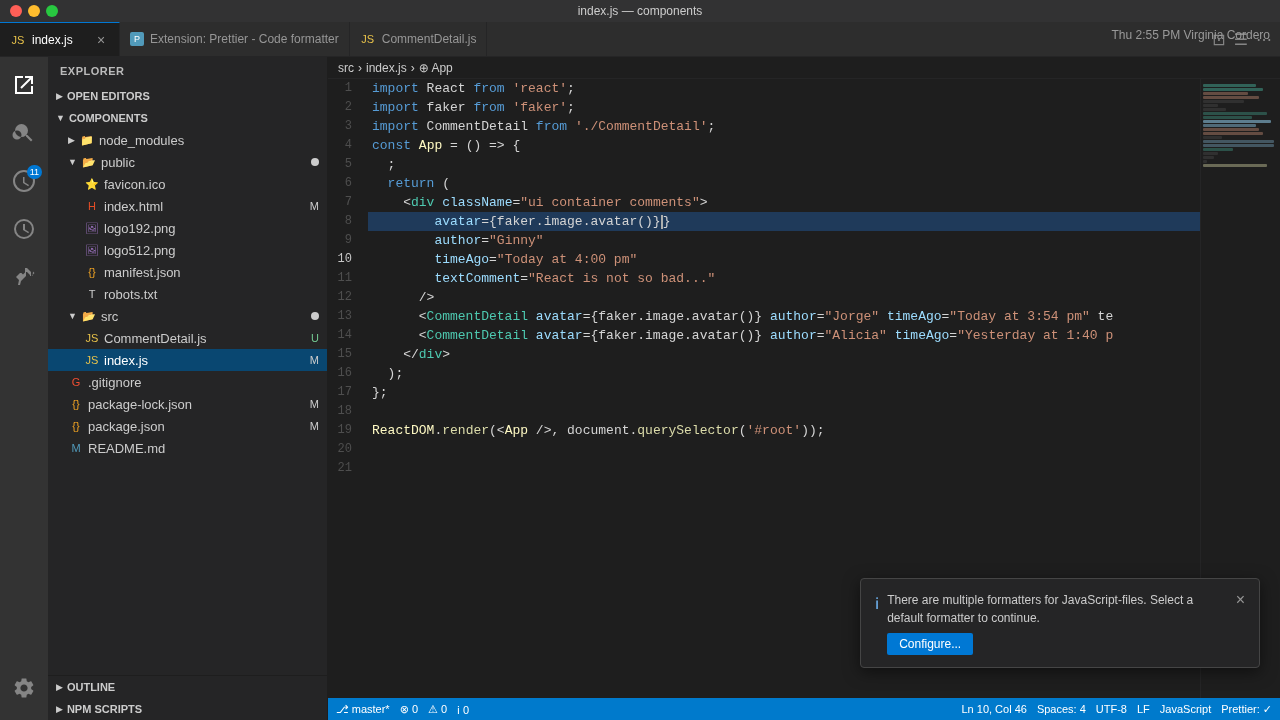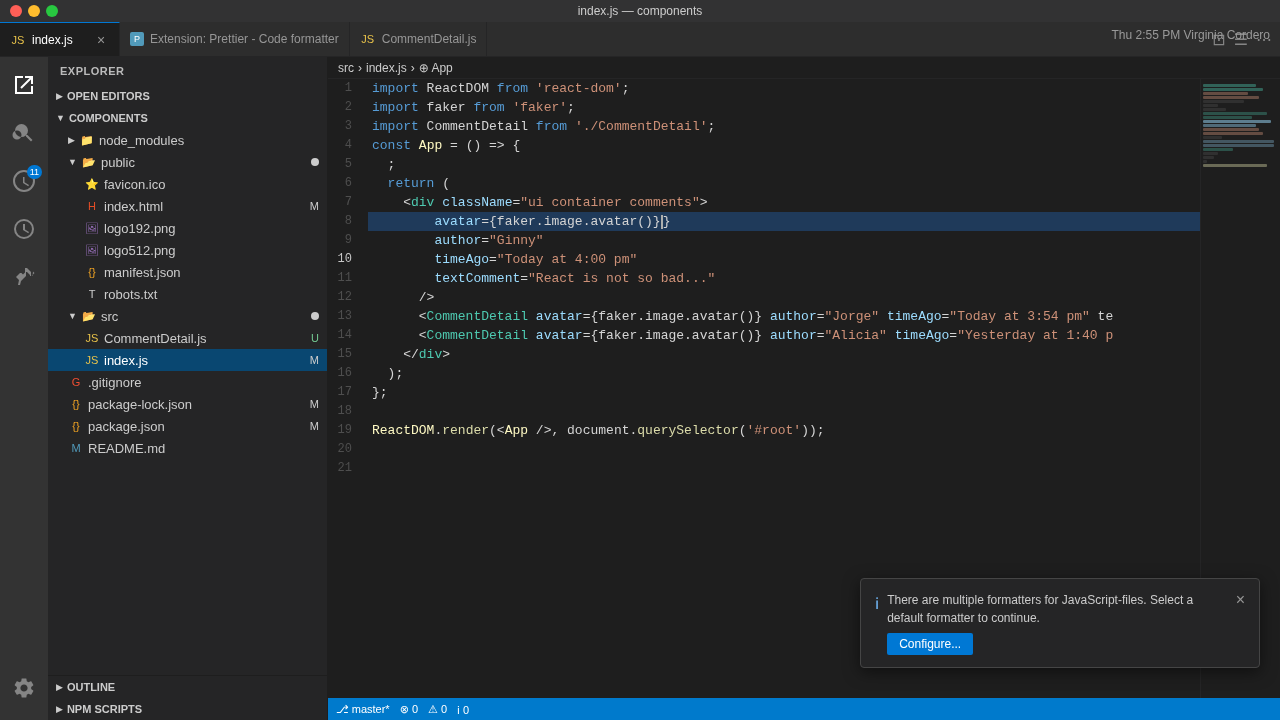--- a/index.html
+++ b/index.html
@@ -593,22 +593,22 @@
             <span class="line-number">16</span>
             <span class="line-number">17</span>
             <span class="line-number">18</span>
             <span class="line-number">19</span>
             <span class="line-number">20</span>
             <span class="line-number">21</span>
           </div>
 
           <div class="code-lines">
 
-
-            <div class="code-line"><span class="kw">import</span><span class="plain"> ReactDOM </span><span class="kw">from</span><span class="plain"> </span><span class="str">'react-dom'</span><span class="plain">;</span></div>
+            <div class="code-line"><span class="kw">import</span><span class="plain"> React </span><span class="kw">from</span><span class="plain"> </span><span class="str">'react'</span><span class="plain">;</span></div>
+
 
             <div class="code-line"><span class="kw">import</span><span class="plain"> faker </span><span class="kw">from</span><span class="plain"> </span><span class="str">'faker'</span><span class="plain">;</span></div>
 
             <div class="code-line"><span class="kw">import</span><span class="plain"> CommentDetail </span><span class="kw">from</span><span class="plain"> </span><span class="str">'./CommentDetail'</span><span class="plain">;</span></div>
 
             <div class="code-line"><span class="kw">const</span><span class="plain"> </span><span class="ident">App</span><span class="plain"> = () =&gt; {</span></div>
 
             <div class="code-line"><span class="plain">  ;</span></div>
 
             <div class="code-line"><span class="plain">  </span><span class="kw">return</span><span class="plain"> (</span></div>
@@ -678,16 +678,24 @@
         </div>
       </div>
 
       <div class="status-bar">
         <div class="status-left">
           <span class="status-item">⎇ master*</span>
           <span class="status-item">⊗ 0</span>
           <span class="status-item">⚠ 0</span>
           <span class="status-item">ℹ 0</span>
         </div>
+        <div class="status-right">
+          <span class="status-item">Ln 10, Col 46</span>
+          <span class="status-item">Spaces: 4</span>
+          <span class="status-item">UTF-8</span>
+          <span class="status-item">LF</span>
+          <span class="status-item">JavaScript</span>
+          <span class="status-item">Prettier: ✓</span>
+        </div>
       </div>
     </div>
   </div>
 </div>
 
 </body></html>

